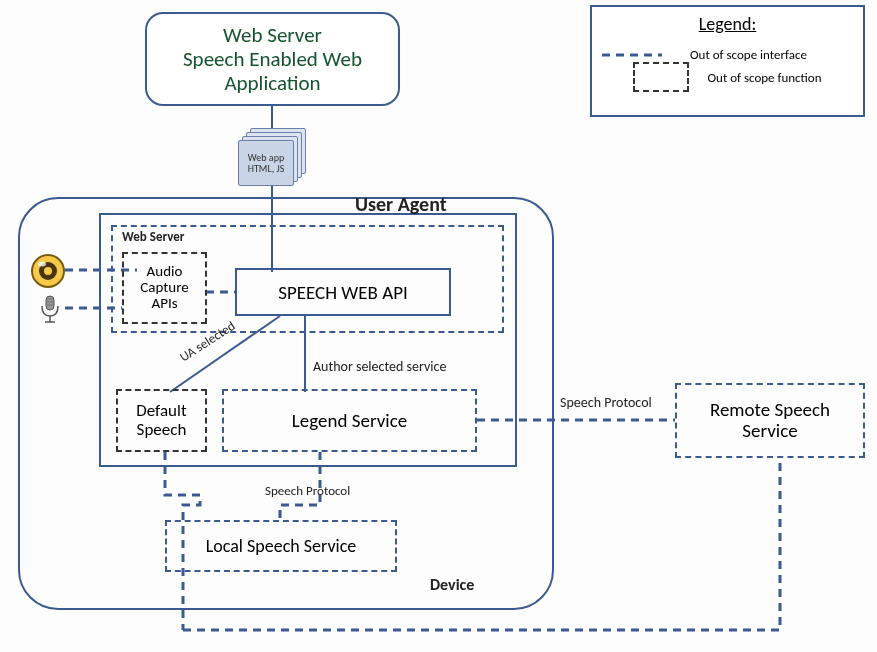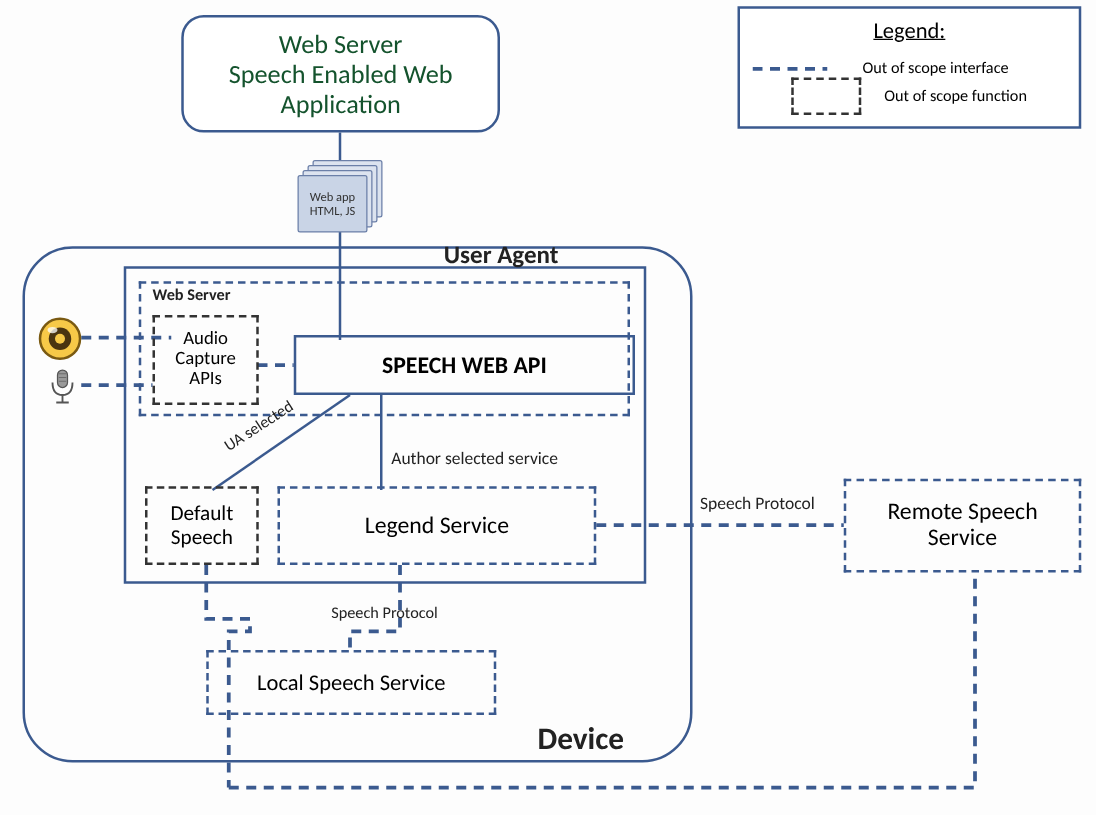--- a/index.html
+++ b/index.html
@@ -50,21 +50,21 @@
 
   <line x1="477" y1="420" x2="675" y2="420" stroke="#3b5a8f" stroke-width="3" stroke-dasharray="8 6"></line>
 
   <path d="M 320 452 L 320 505 L 280 505 L 280 520" stroke="#3b5a8f" stroke-width="3" stroke-dasharray="8 6" fill="none"></path>
 
   <path d="M 165 452 L 165 495 L 200 495 L 200 505 L 183 505 L 183 630" stroke="#3b5a8f" stroke-width="3" stroke-dasharray="8 6" fill="none"></path>
 
   <path d="M 183 630 L 780 630 L 780 458" stroke="#3b5a8f" stroke-width="3" stroke-dasharray="8 6" fill="none"></path>
 </svg>
 
-<div class="box solid-border" style="left:590px; top:5px; width:275px; height:98px; align-items:flex-start; justify-content:flex-start; padding:6px 10px; background:#fff;">
+<div class="box solid-border" style="left:590px; top:5px; width:275px; height:112px; align-items:flex-start; justify-content:flex-start; padding:6px 10px; background:#fff;">
   <div style="width:100%">
     <div class="legend-title">Legend:</div>
     <div style="display:flex; align-items:center; margin-top:12px;">
       <svg width="60" height="10">
           <line x1="0" y1="5" x2="60" y2="5" stroke="#3b5a8f" stroke-width="3" stroke-dasharray="8 6"></line>
         </svg>
       <span style="margin-left:28px; font-size:13px;">Out of scope interface</span>
     </div>
     <div style="display:flex; align-items:center; margin-top:0;justify-content:center;">
       <div style="width:56px; height:30px; border:2px dashed #333;"></div>
@@ -83,35 +83,35 @@
   <div style="position:absolute; left:12px; top:0; width:56px; height:46px; background:#dce3ef; border:1px solid #6b7fa8; border-radius:2px;"></div>
   <div style="position:absolute; left:8px; top:4px; width:56px; height:46px; background:#dce3ef; border:1px solid #6b7fa8; border-radius:2px;"></div>
   <div style="position:absolute; left:4px; top:8px; width:56px; height:46px; background:#dce3ef; border:1px solid #6b7fa8; border-radius:2px;"></div>
   <div style="position:absolute; left:0; top:12px; width:56px; height:46px; background:#c9d4e6; border:1px solid #6b7fa8; border-radius:2px; display:flex; flex-direction:column; align-items:center; justify-content:center; font-size:10px; line-height:1.1; color:#333;">
     <div>Web app</div>
     <div>HTML, JS</div>
   </div>
 </div>
 
 <div class="box solid-border" style="left:18px; top:197px; width:536px; height:413px; border-radius:40px;"></div>
-<div class="label big-label" style="left:430px; top:575px; font-size:25px;">Device</div>
+<div class="label big-label" style="left:430px; top:575px; font-size:16px;">Device</div>
 
 <div class="box solid-border" style="left:99px; top:213px; width:418px; height:254px;"></div>
 <div class="label big-label" style="left:355px; top:192px; font-size:20px;">User Agent</div>
 
 <div class="box dashed-border" style="left:111px; top:225px; width:393px; height:108px;"></div>
 <div class="label" style="left:122px; top:229px; font-size:13px; font-weight:600;">Web Server</div>
 
 <div class="box dashed-black" style="left:122px; top:252px; width:85px; height:72px; flex-direction:column; font-size:15px; line-height:1.05;">
   <div>Audio</div>
   <div>Capture</div>
   <div>APIs</div>
 </div>
 
-<div class="box solid-border" style="left:235px; top:268px; width:273px; height:48px; font-size:19px; font-weight:700;justify-content:center;">
+<div class="box solid-border" style="left:235px; top:268px; width:216px; height:48px; font-size:19px; font-weight:400;justify-content:center;">
   <span>SPEECH WEB API</span>
 </div>
 
 <div class="label" style="left:177px; top:352px; font-size:13px; transform:rotate(-33deg); transform-origin:left top;">UA selected</div>
 
 <div class="label" style="left:313px; top:358px; font-size:14px;">Author selected service</div>
 
 <div class="box dashed-black" style="left:116px; top:389px; width:91px; height:63px; flex-direction:column; font-size:17px; line-height:1.1;">
   <div>Default</div>
   <div>Speech</div>

